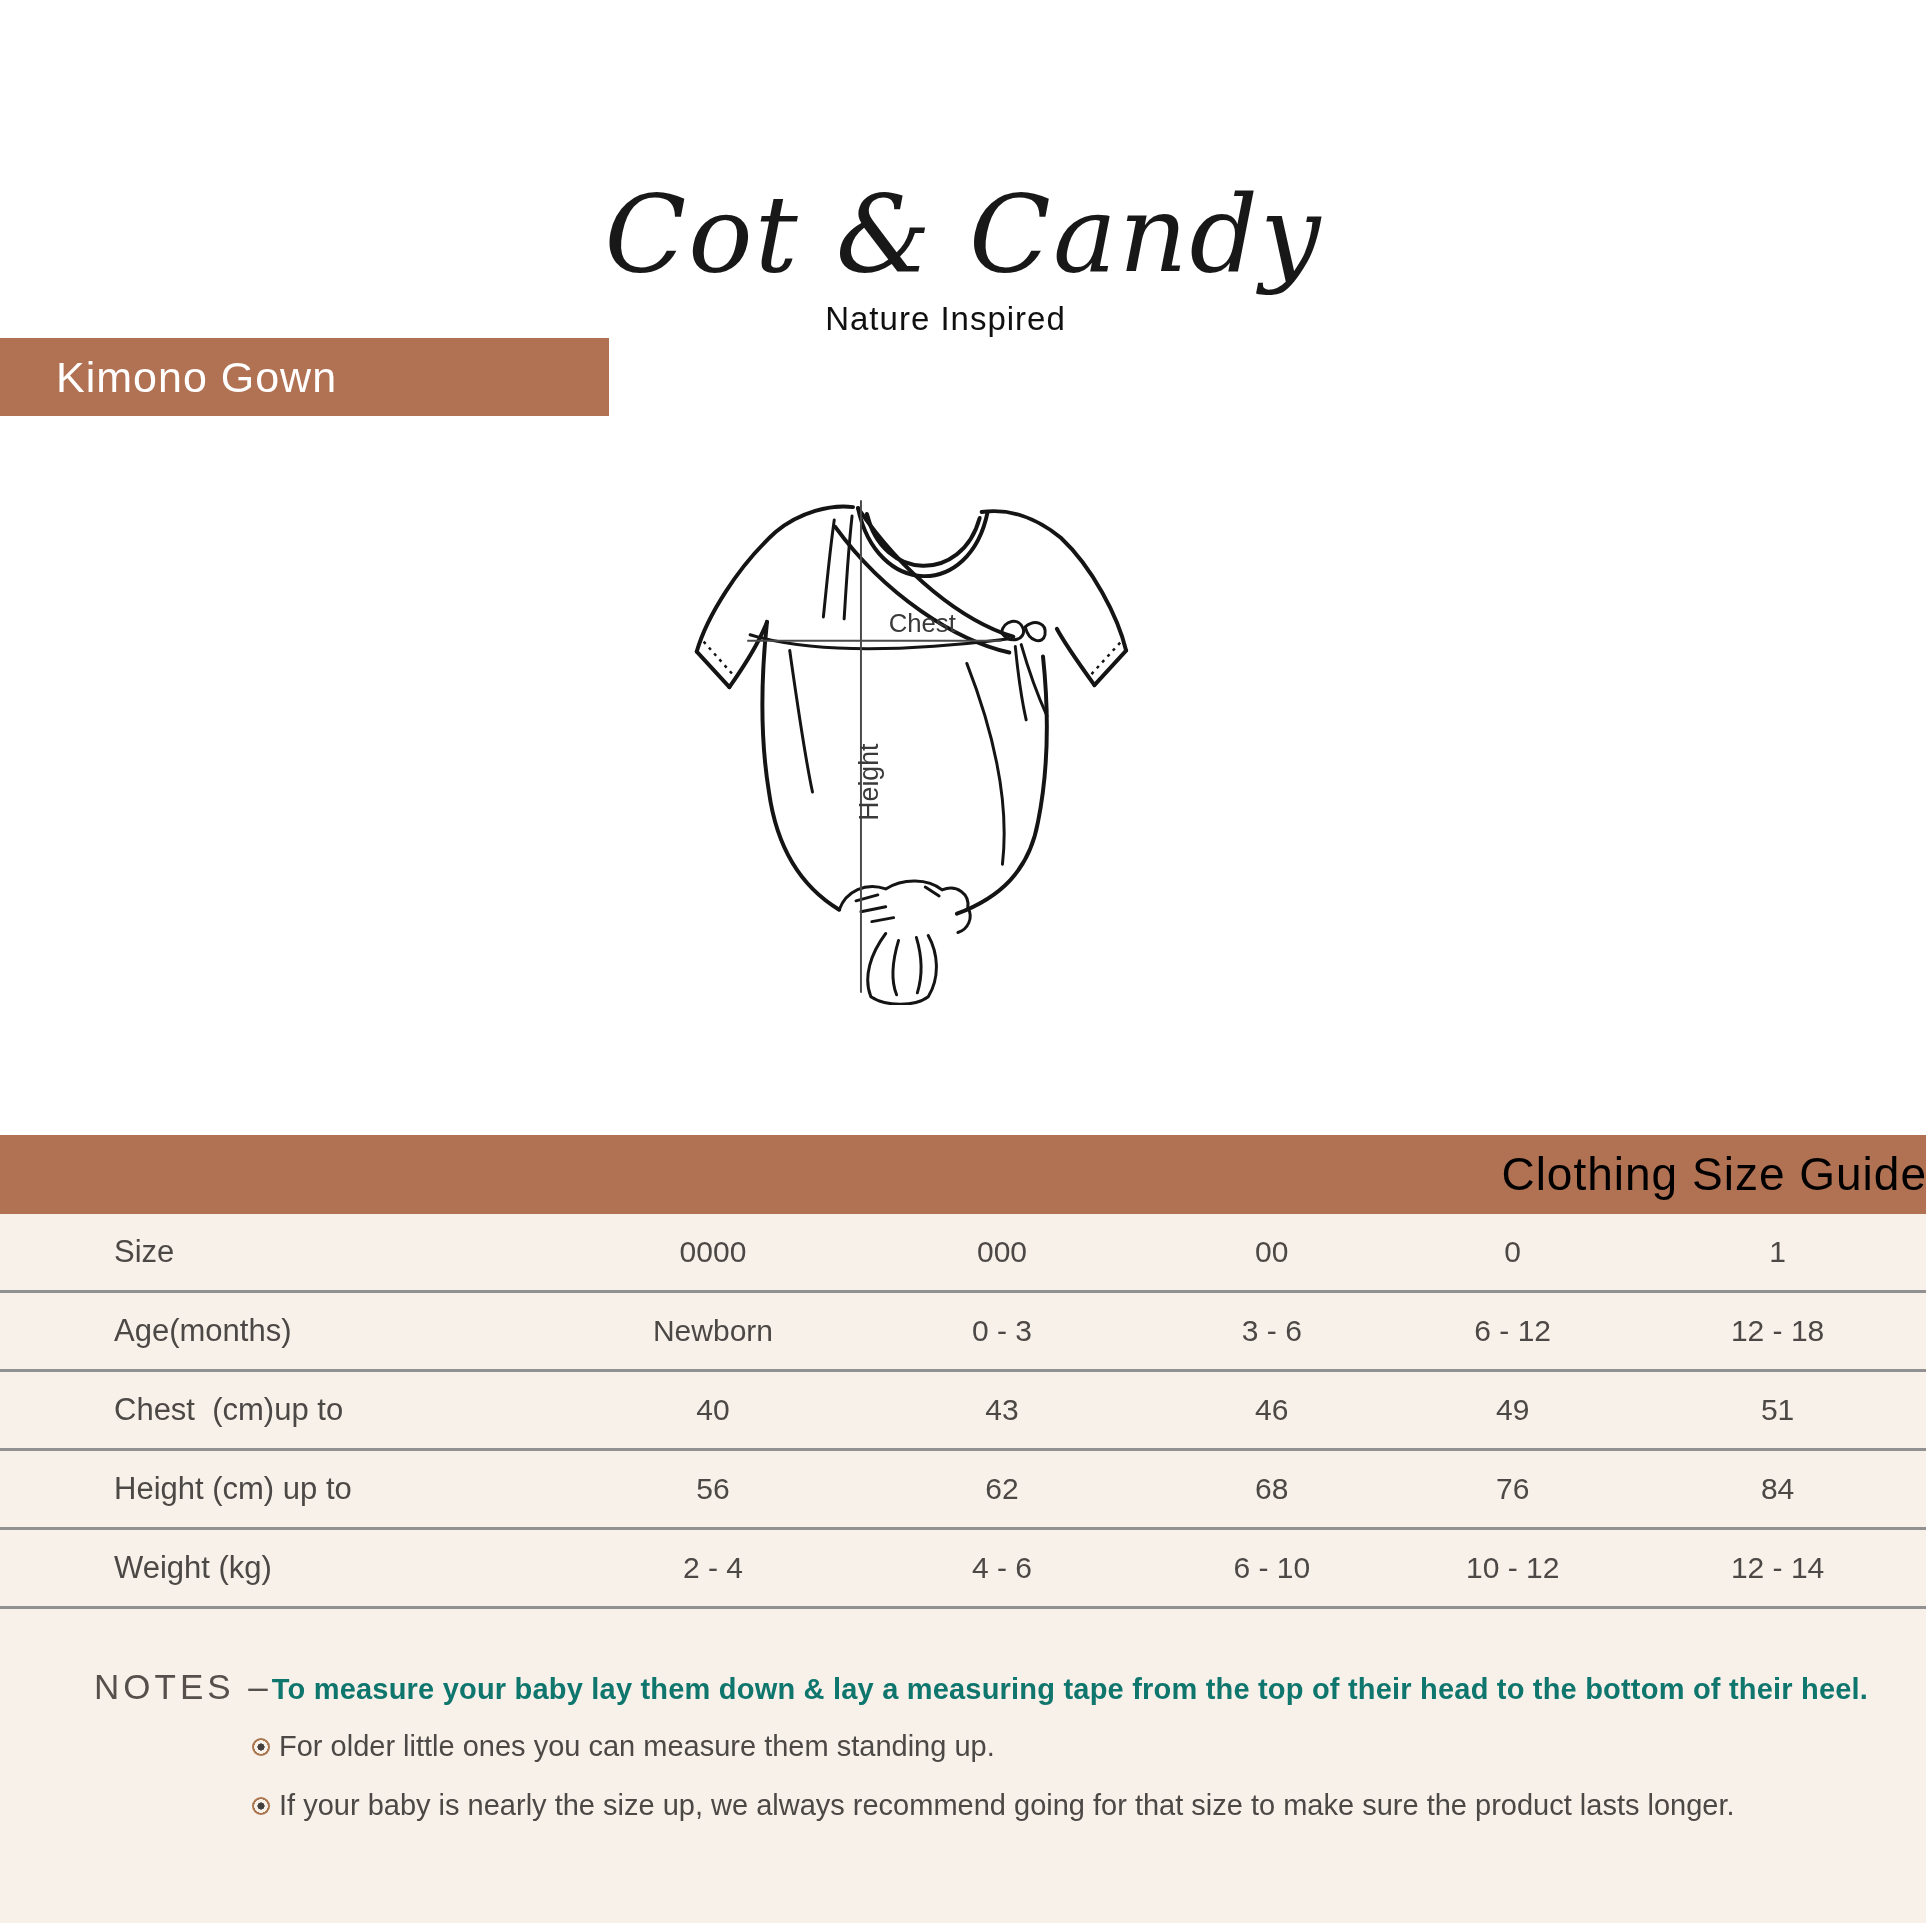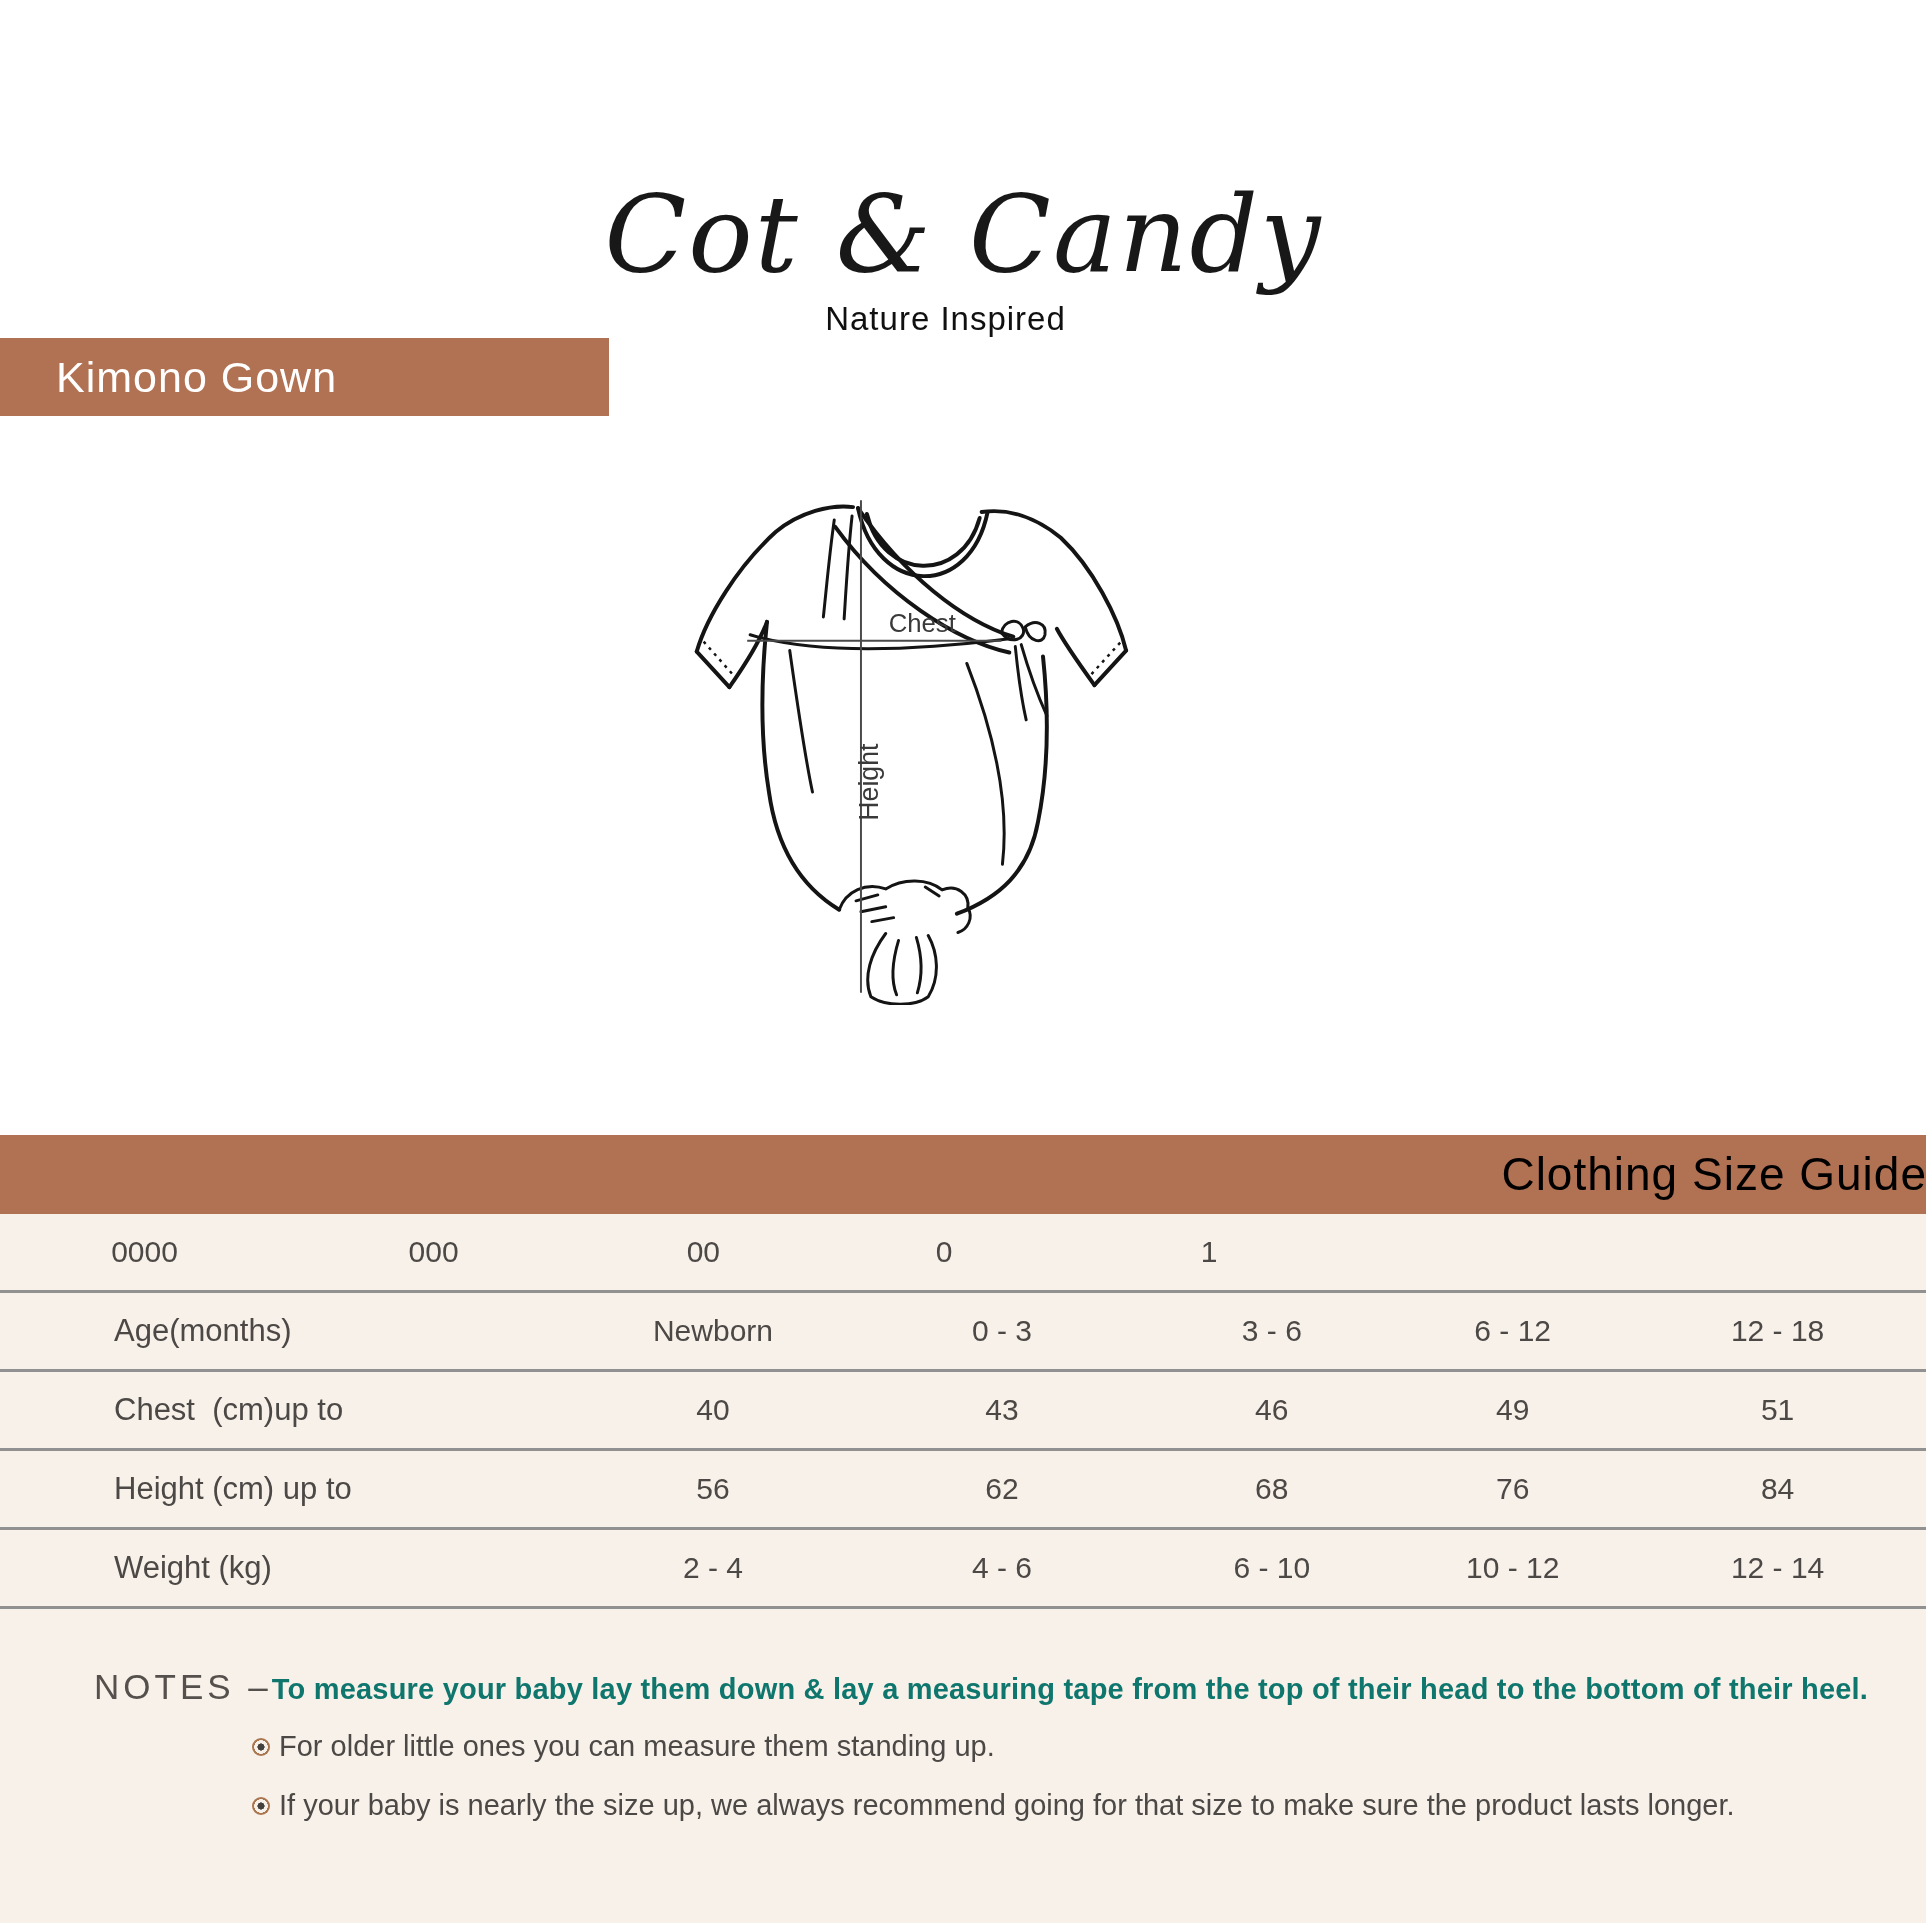--- a/index.html
+++ b/index.html
@@ -176,20 +176,21 @@
       <text x="207" y="295" transform="rotate(-90 207 295)" text-anchor="middle" font-size="27" fill="#3a3a3a" font-family="Liberation Sans, sans-serif">Height</text>
     </svg>
   </div>
 
   <div class="guide-banner">Clothing Size Guide</div>
 
   <div class="bottom-bg"></div>
 
   <div class="size-table">
     <div class="t-row">
+      <div class="t-label">Size</div>
       <div class="t-val c1">0000</div>
       <div class="t-val c2">000</div>
       <div class="t-val c3">00</div>
       <div class="t-val c4">0</div>
       <div class="t-val c5">1</div>
     </div>
     <div class="t-row">
       <div class="t-label">Age(months)</div>
       <div class="t-val c1">Newborn</div>
       <div class="t-val c2">0 - 3</div>

